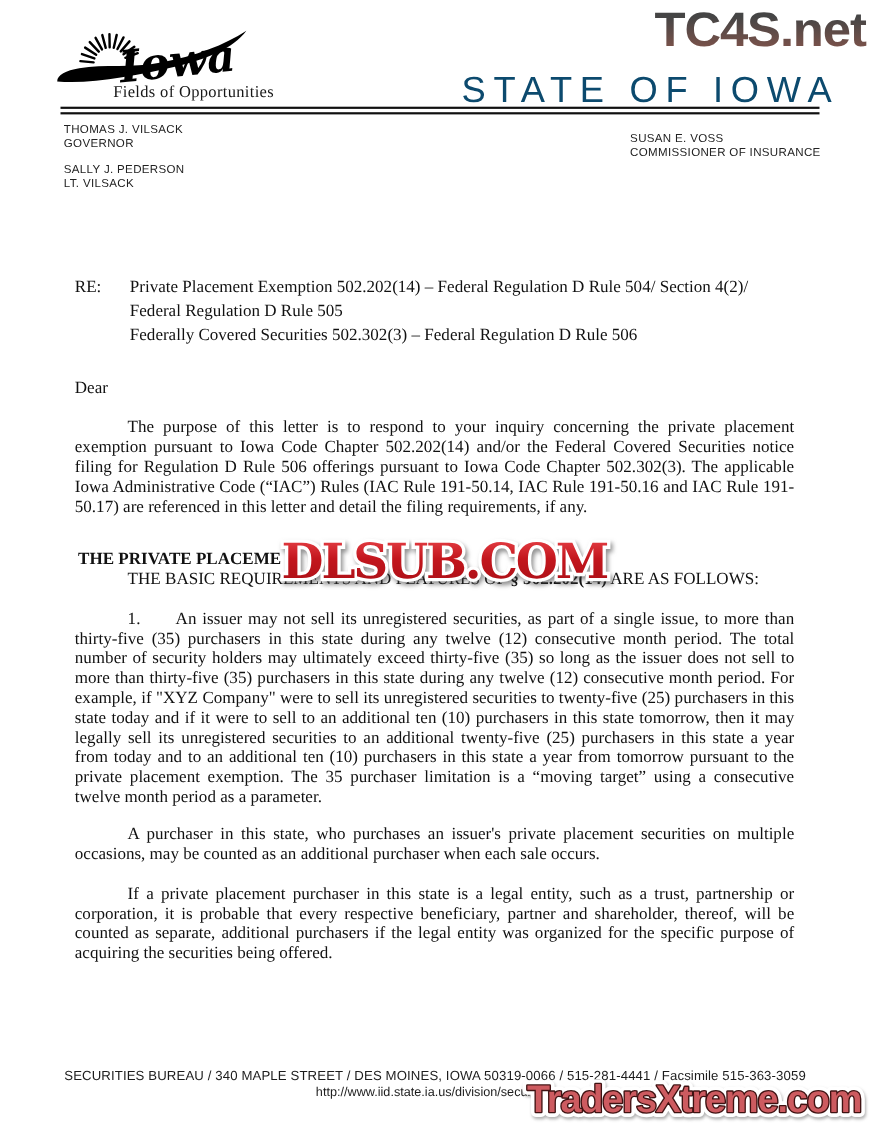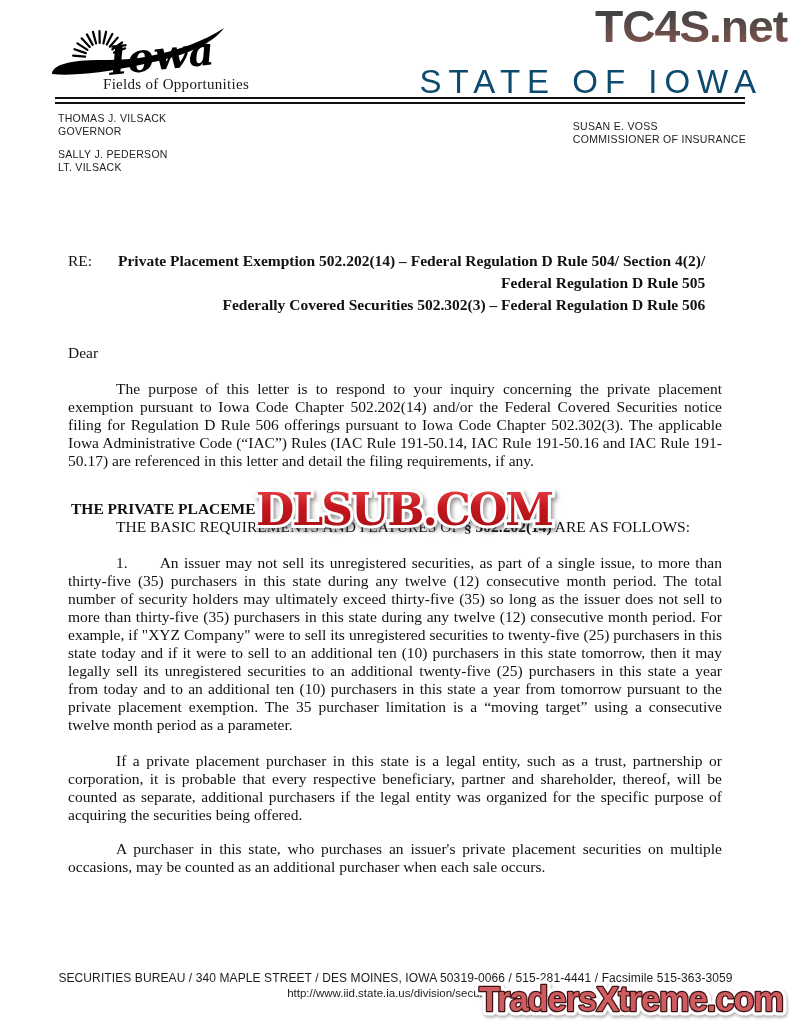--- a/index.html
+++ b/index.html
@@ -41,21 +41,21 @@
   .off-l1 { left:58px; top:112px; }
   .off-l2 { left:58px; top:148px; }
   .off-r1 { right:45px; top:120px; }
   
   .letter {
     position:absolute; left:68px; top:250px; width:654px;
     font-size:15.5px; line-height:18px;
   }
   .re-block { display:flex; font-size:15.5px; line-height:22px; }
   .re-label { width:50px; flex:0 0 50px; }
-  .re-lines { font-weight:bold;text-align:right; }
+  .re-lines { font-weight:normal; }
   .re-lines div { white-space:nowrap; }
   .salutation { margin-top:28px; }
   .para { text-align:justify; margin:0; }
   .p1 { margin-top:18px; text-indent:48px; }
   .section-heading { margin-top:30px; font-weight:bold; white-space:nowrap; padding-left:3px; }
   .basic-line { text-indent:48px; white-space:nowrap; }
   .basic-line .bold { font-weight:bold; }
   .numbered { margin-top:18px; text-indent:48px; }
   .numbered .num { margin-right:32px; }
   .p3 { margin-top:16px; text-indent:48px; }
@@ -143,23 +143,23 @@
     <div class="salutation">Dear</div>
 
     <p class="para p1">The purpose of this letter is to respond to your inquiry concerning the private placement exemption pursuant to Iowa Code Chapter 502.202(14) and/or the Federal Covered Securities notice filing for Regulation D Rule 506 offerings pursuant to Iowa Code Chapter 502.302(3). The applicable Iowa Administrative Code (“IAC”) Rules (IAC Rule 191-50.14, IAC Rule 191-50.16 and IAC Rule 191-50.17) are referenced in this letter and detail the filing requirements, if any.</p>
 
     <div class="section-heading">THE PRIVATE PLACEME</div>
 
     <p class="para basic-line"><span>THE BASIC REQUIREMENTS AND FEATURES OF </span><span class="bold">§ 502.202(14)</span><span> ARE AS FOLLOWS:</span></p>
 
     <p class="para numbered"><span class="num">1.</span><span>An issuer may not sell its unregistered securities, as part of a single issue, to more than thirty-five (35) purchasers in this state during any twelve (12) consecutive month period.  The total number of security holders may ultimately exceed thirty-five (35) so long as the issuer does not sell to more than thirty-five (35) purchasers in this state during any twelve (12) consecutive month period.  For example, if "XYZ Company" were to sell its unregistered securities to twenty-five (25) purchasers in this state today and if it were to sell to an additional ten (10) purchasers in this state tomorrow, then it may legally sell its unregistered securities to an additional twenty-five (25) purchasers in this state a year from today and to an additional ten (10) purchasers in this state a year from tomorrow pursuant to the private placement exemption. The 35 purchaser limitation is a “moving target” using a consecutive twelve month period as a parameter.</span></p>
 
+    <p class="para p3">A purchaser in this state, who purchases an issuer's private placement securities on multiple occasions, may be counted as an additional purchaser when each sale occurs.</p>
+
     <p class="para p4">If a private placement purchaser in this state is a legal entity, such as a trust, partnership or corporation, it is probable that every respective beneficiary, partner and shareholder, thereof, will be counted as separate, additional purchasers if the legal entity was organized for the specific purpose of acquiring the securities being offered.</p>
-
-    <p class="para p3">A purchaser in this state, who purchases an issuer's private placement securities on multiple occasions, may be counted as an additional purchaser when each sale occurs.</p>
   </div>
 
   <div class="footer-line1">SECURITIES BUREAU / 340 MAPLE STREET / DES MOINES, IOWA 50319-0066 / 515-281-4441 / Facsimile 515-363-3059</div>
   <div class="footer-line2">http://www.iid.state.ia.us/division/securities</div>
 
   <svg class="wm-dlsub" width="314" height="60" viewBox="0 0 314 60">
     <defs>
       <linearGradient id="dlsubGrad" x1="0" y1="0" x2="0" y2="1">
         <stop offset="0" stop-color="#ee4a50"></stop>
         <stop offset="0.45" stop-color="#c3161d"></stop>

